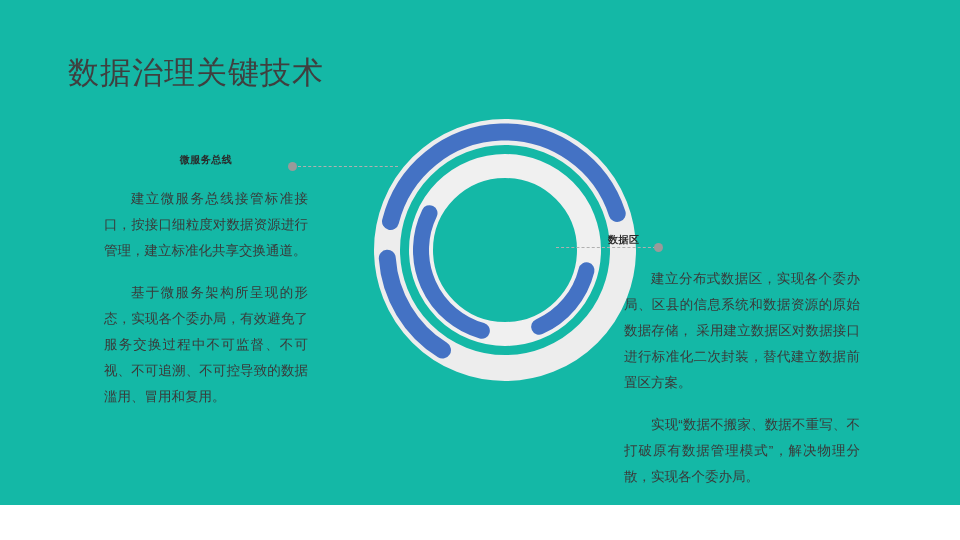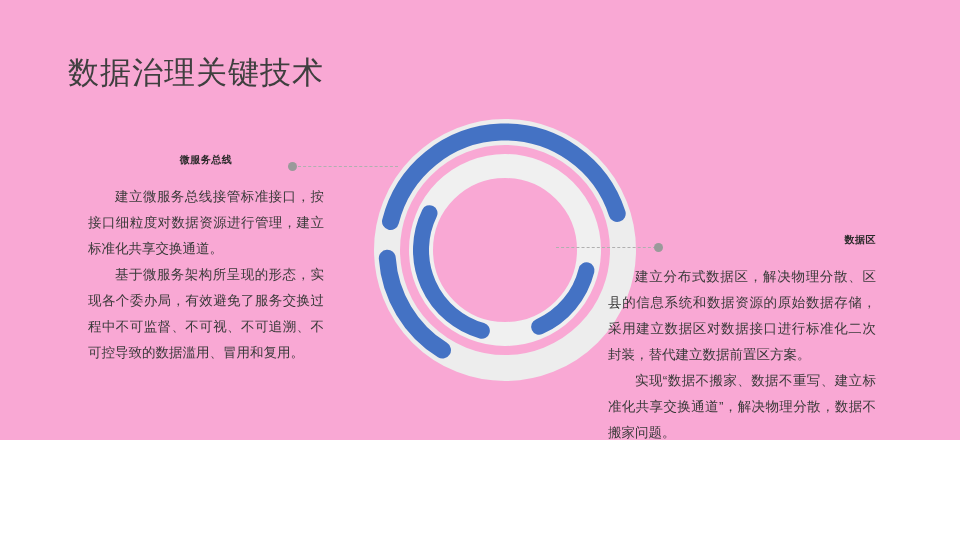--- a/index.html
+++ b/index.html
@@ -13,22 +13,22 @@
     height: 540px;
     overflow: hidden;
     font-family: "Liberation Sans", "DejaVu Sans", sans-serif;
     color: #3b3b3b;
     position: relative;
   }
   .slide {
     position: absolute;
     inset: 0;
     width: 960px;
-    height: 440px;
-    background: #f9a8d4;
+    height: 505px;
+    background: #14b8a6;
   }
 
   
   .slide-title {
     position: absolute;
     left: 68px;
     top: 52px;
     font-size: 31px;
     line-height: 42px;
     letter-spacing: 1px;
@@ -77,37 +77,37 @@
   }
   .block-body {
     font-size: 13.5px;
     line-height: 26px;
     color: #3a3a3a;
     margin: 0;
     text-align: justify;
     text-justify: inter-ideograph;
   }
   .block-body p {
-    margin: 0;
+    margin: 16px;
     text-indent: 2em;
   }
 
   .block-left {
     left: 88px;
     top: 150px;
     width: 236px;
   }
   .block-left .block-heading { text-align: center; }
 
   .block-right {
     left: 608px;
     top: 230px;
     width: 268px;
   }
-  .block-right .block-heading { text-align: right; }
+  .block-right .block-heading { text-align: left; }
 </style>
 </head>
 <body>
 
 <div class="slide">
 
   <div class="slide-title">数据治理关键技术</div>
 
   <div class="donut-wrap">
     <svg width="300" height="300" viewBox="0 0 300 300" aria-hidden="true">
@@ -129,18 +129,18 @@
     <div class="block-heading">微服务总线</div>
     <div class="block-body">
       <p>建立微服务总线接管标准接口，按接口细粒度对数据资源进行管理，建立标准化共享交换通道。</p>
       <p>基于微服务架构所呈现的形态，实现各个委办局，有效避免了服务交换过程中不可监督、不可视、不可追溯、不可控导致的数据滥用、冒用和复用。</p>
     </div>
   </div>
 
   <div class="block block-right">
     <div class="block-heading">数据区</div>
     <div class="block-body">
-      <p>建立分布式数据区，解决物理分散、区县的信息系统和数据资源的原始数据存储， 采用建立数据区对数据接口进行标准化二次封装，替代建立数据前置区方案。</p>
-      <p>实现“数据不搬家、数据不重写、建立标准化共享交换通道”，解决物理分散，数据不搬家问题。</p>
+      <p>建立分布式数据区，实现各个委办局、区县的信息系统和数据资源的原始数据存储， 采用建立数据区对数据接口进行标准化二次封装，替代建立数据前置区方案。</p>
+      <p>实现“数据不搬家、数据不重写、不打破原有数据管理模式”，解决物理分散，实现各个委办局。</p>
     </div>
   </div>
 
 </div>
 
 </body></html>

